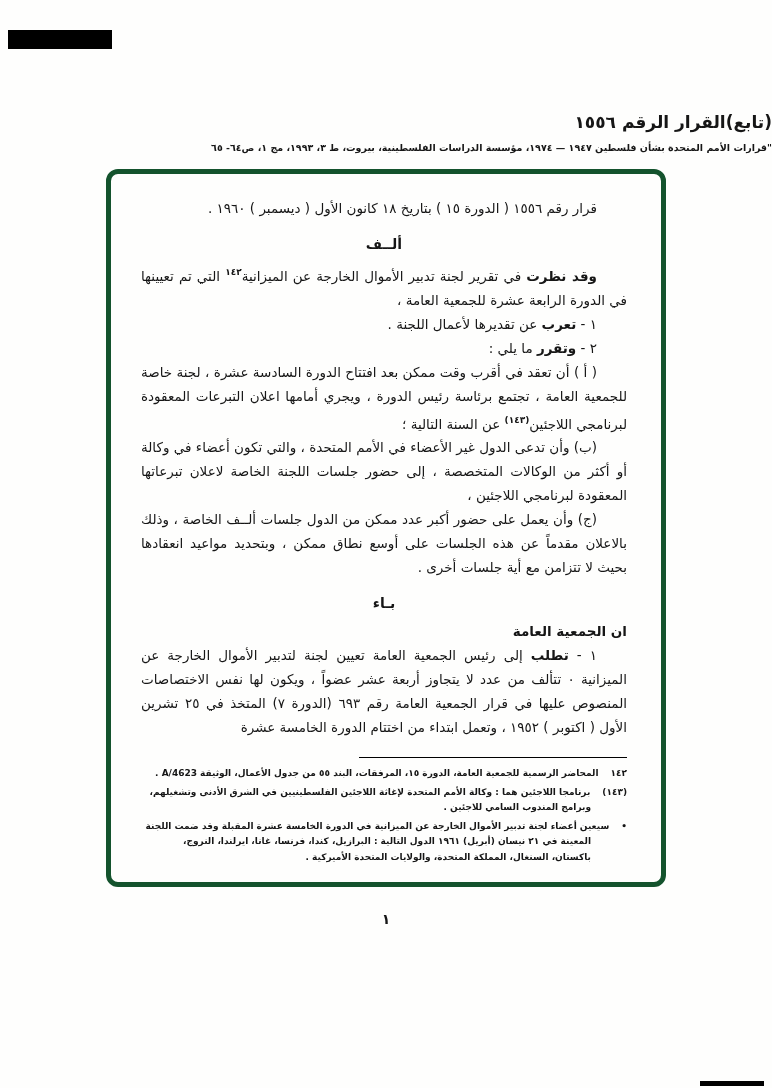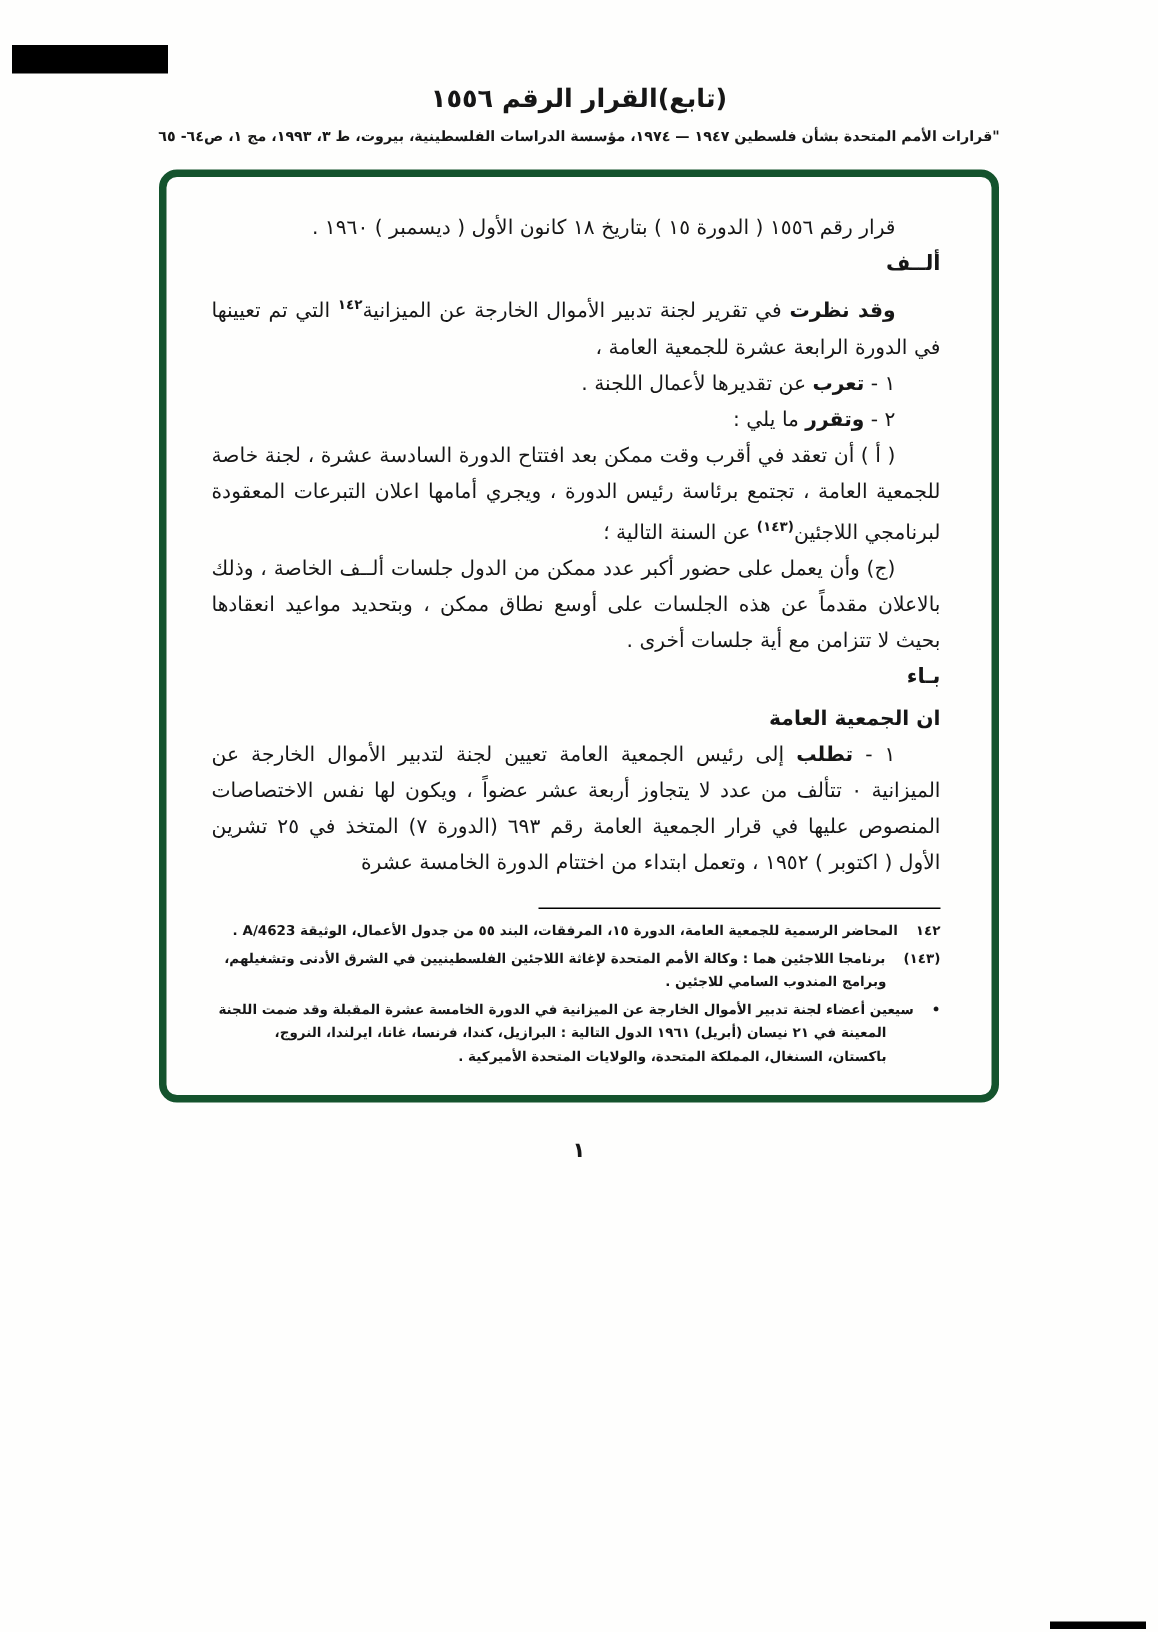--- a/index.html
+++ b/index.html
@@ -22,22 +22,22 @@
     width: 104px; height: 19px;
     background: #000;
   }
   .scan-bar-bottom {
     position: absolute;
     bottom: 2px; right: 8px;
     width: 64px; height: 5px;
     background: #000;
   }
   .doc-header {
-    padding-top: 56px;
-    text-align: center;
+    padding-top: 112px;
+    text-align: right;
   }
   .doc-title {
     font-size: 17px;
     font-weight: bold;
     direction: rtl;
   }
   .doc-citation {
     margin-top: 10px;
     font-size: 9.5px;
     font-weight: bold;
@@ -58,23 +58,22 @@
   }
   .indent { text-indent: 30px; }
   .center-bold {
     text-align: center;
     font-weight: bold;
     font-size: 14px;
     line-height: 24px;
   }
   .title-block { margin-top: 8px; }
   .section-heading {
-    margin: 0 0 4px 0;
+    margin: 12px 0 4px 0;
     letter-spacing: 1px;
-    text-align: right;
   }
   .preamble { font-weight: bold; margin-top: 2px; }
   sup.fn-ref {
     font-size: 9px;
     font-weight: bold;
   }
   b.lead { font-weight: bold; }
   .footnote-rule {
     width: 268px;
     border-top: 1.5px solid #000;
@@ -120,20 +119,21 @@
 
 
     <p class="para indent"><b class="lead">وقد نظرت</b><span> في تقرير لجنة تدبير الأموال الخارجة عن الميزانية</span><sup class="fn-ref">١٤٢</sup><span> التي تم تعيينها في الدورة الرابعة عشرة للجمعية العامة ،</span></p>
 
     <p class="para indent"><span>١ - </span><b class="lead">تعرب</b><span> عن تقديرها لأعمال اللجنة .</span></p>
 
     <p class="para indent"><span>٢ - </span><b class="lead">وتقرر</b><span> ما يلي :</span></p>
 
     <p class="para indent"><span>( أ )  أن تعقد في أقرب وقت ممكن بعد افتتاح الدورة السادسة عشرة ، لجنة خاصة للجمعية العامة ، تجتمع برئاسة رئيس الدورة ، ويجري أمامها اعلان التبرعات المعقودة لبرنامجي اللاجئين</span><sup class="fn-ref">(١٤٣)</sup><span> عن السنة التالية ؛</span></p>
 
+    <p class="para indent">(ب)  وأن تدعى الدول غير الأعضاء في الأمم المتحدة ، والتي تكون أعضاء في وكالة أو أكثر من الوكالات المتخصصة ، إلى حضور جلسات اللجنة الخاصة لاعلان تبرعاتها المعقودة لبرنامجي اللاجئين ،</p>
 
     <p class="para indent">(ج)  وأن يعمل على حضور أكبر عدد ممكن من الدول جلسات ألــف الخاصة ، وذلك بالاعلان مقدماً عن هذه الجلسات على أوسع نطاق ممكن ، وبتحديد مواعيد انعقادها بحيث لا تتزامن مع أية جلسات أخرى .</p>
 
     <h3 class="center-bold section-heading">بـاء</h3>
 
     <p class="para preamble">ان الجمعية العامة</p>
 
     <p class="para indent"><span>١ - </span><b class="lead">تطلب</b><span> إلى رئيس الجمعية العامة تعيين لجنة لتدبير الأموال الخارجة عن الميزانية ٠ تتألف من عدد لا يتجاوز أربعة عشر عضواً ، ويكون لها نفس الاختصاصات المنصوص عليها في قرار الجمعية العامة رقم ٦٩٣ (الدورة ٧) المتخذ في ٢٥ تشرين الأول ( اكتوبر ) ١٩٥٢ ، وتعمل ابتداء من اختتام الدورة الخامسة عشرة</span></p>
 
     <div class="footnote-rule"></div>

